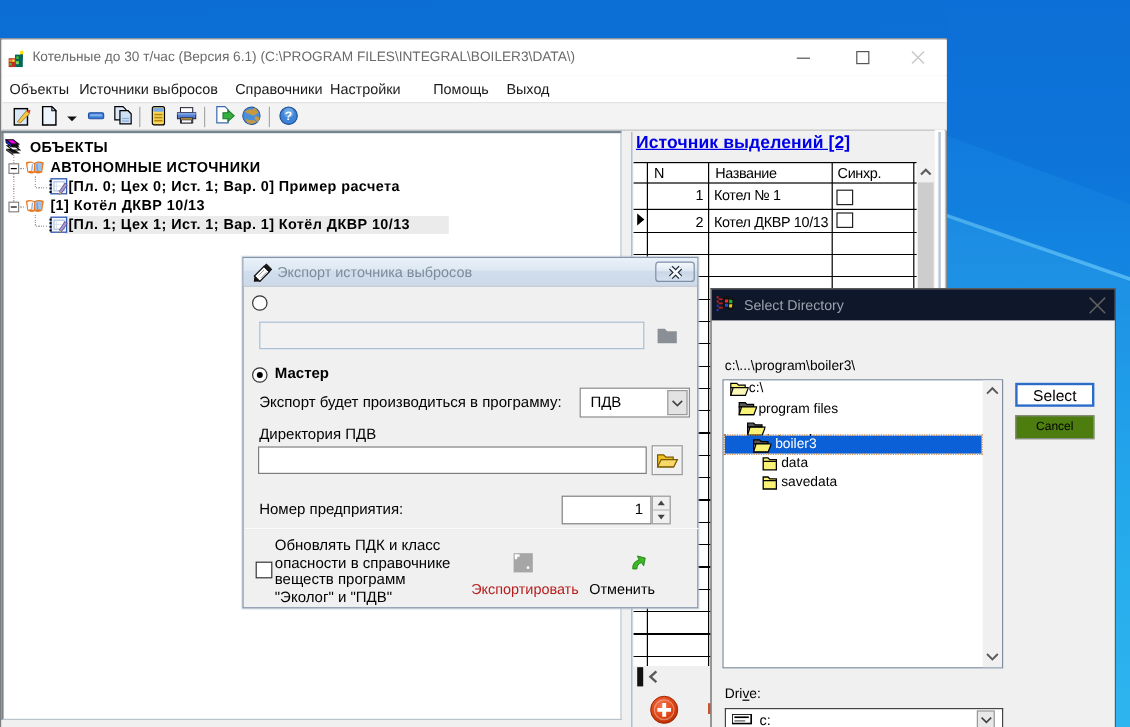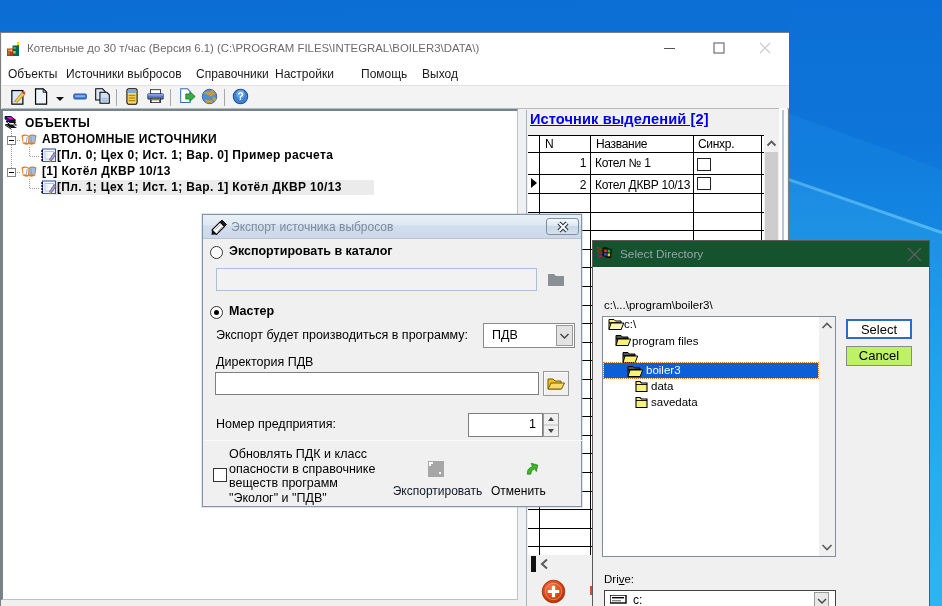--- a/index.html
+++ b/index.html
@@ -44,21 +44,21 @@
 #xd{left:202px;top:214px;width:380px;height:293px;background:#f0f0f0;border:1px solid #8494ab;box-shadow:0 0 0 1px rgba(160,180,200,.35);z-index:10}
 #xdtitle{position:absolute;left:0;top:0;width:100%;height:24px;background:linear-gradient(180deg,#e9f1f8 0%,#dde8f3 45%,#d0deed 46%,#cdd9e9 100%);border-bottom:1px solid #b8c4d2}
 #xdtitle .t{position:absolute;left:28px;top:5px;font-size:12px;color:#7e8b99}
 #xdclose{position:absolute;left:343px;top:3px;width:33px;height:17px;border:1px solid #7f90a6;border-radius:3px;background:linear-gradient(180deg,#f4f8fb,#dde7f2 45%,#c9d6e6 50%,#d6e1ee);}
 .xlab{position:absolute;font-size:12.5px;color:#000;white-space:pre}
 .xlabB{position:absolute;font-size:12.5px;font-weight:bold;color:#000;white-space:pre}
 .radio{position:absolute;width:13px;height:13px;border-radius:50%;border:1px solid #333;background:#fff}
 .xinput{position:absolute;background:#fff;border:1px solid #888}
 
 #sd{left:592px;top:240px;width:338px;height:366px;background:#f0f0f0;border:1px solid #5a5a5a;border-bottom:none;z-index:20}
-#sdtitle{position:absolute;left:0;top:0;width:100%;height:26px;background:#14532d}
+#sdtitle{position:absolute;left:0;top:0;width:100%;height:26px;background:#0f172a}
 #sdtitle .t{position:absolute;left:27px;top:6px;font-size:11.8px;color:#9aa2ac}
 .sitem{position:absolute;font-size:11.5px;color:#000;white-space:pre}
 </style></head>
 <body>
 <div class="abs" id="desk"></div>
 <div class="abs" id="beam1"></div>
 <div class="abs" id="beam2">
   <div style="position:absolute;left:0;top:0;width:153px;height:606px;clip-path:polygon(0px 113px,153px 170px,153px 606px,0px 606px);background:rgba(45,165,240,.16)"></div>
   <div style="position:absolute;left:-6px;top:176px;width:170px;height:2.5px;background:linear-gradient(90deg,rgba(150,225,255,.4),rgba(130,220,255,.55));transform:rotate(19.1deg);transform-origin:0 0"></div>
   <div style="position:absolute;left:0;top:0;width:153px;height:606px;clip-path:polygon(0px 179px,153px 233px,153px 606px,0px 606px);background:rgba(90,205,250,.15)"></div>
@@ -279,21 +279,20 @@
       <path d="M9 3 L11 1 L15.5 5.5 L13.5 7.5 Z" fill="#1a1a1a" stroke="#000" stroke-width=".8"></path>
       <path d="M4.5 10.5 L9 6 M6.5 12.5 L11 8" stroke="#999" stroke-width=".8"></path>
     </svg>
     <div class="t">Экспорт источника выбросов</div>
     <div id="xdclose"><svg width="33" height="17">
           <path d="M12 4 L20 12 M20 4 L12 12" stroke="#1d2c3c" stroke-width="4.2"></path>
           <path d="M12 4 L20 12 M20 4 L12 12" stroke="#f8fafc" stroke-width="2.2"></path>
         </svg></div>
   </div>
   <div class="radio" style="left:7px;top:31px"></div>
-  <div class="xlabB" style="left:26px;top:29px">Экспортировать в каталог</div>
   <div class="xinput" style="left:13px;top:53px;width:321px;height:23px;background:#f2f2f2;border:1px solid #a8c0d8"></div>
   <svg class="abs" style="left:344px;top:57px" width="18" height="15" viewBox="0 0 18 15">
       <path d="M1 2 L7 2 L9 4 L17 4 L17 14 L1 14 Z" fill="#8a8f96"></path>
     </svg>
   <div class="radio" style="left:7px;top:91px"></div>
   <div class="abs" style="left:11px;top:95px;width:5px;height:5px;border-radius:50%;background:#000"></div>
   <div class="xlabB" style="left:26px;top:89px">Мастер</div>
   <div class="xlab" style="left:13px;top:113px">Экспорт будет производиться в программу:</div>
   <div class="xinput" style="left:280px;top:108px;width:92px;height:25px;border:1px solid #8a8a8a"></div>
   <div class="xlab" style="left:289px;top:113px">ПДВ</div>
@@ -318,21 +317,21 @@
       </svg>
   </div>
   <div class="abs" style="left:1px;top:225px;width:378px;height:1px;background:#cdcdcd;border-bottom:1px solid #fbfbfb"></div>
   <div class="abs" style="left:10px;top:253px;width:14px;height:14px;background:#fff;border:1px solid #333"></div>
   <div class="xlab" style="left:26px;top:232px;line-height:14.6px">Обновлять ПДК и класс<br>опасности в справочнике<br>веществ программ<br>"Эколог" и "ПДВ"</div>
   <div class="abs" style="left:225px;top:246px;width:16px;height:16px;background:#a6a6a6">
       <div style="position:absolute;left:1px;top:1px;width:4px;height:1.5px;background:#fff"></div>
       <div style="position:absolute;left:1px;top:1px;width:1.5px;height:4px;background:#fff"></div>
       <div style="position:absolute;right:3px;bottom:3px;width:2px;height:2px;background:#fff"></div>
     </div>
-  <div class="xlab" style="left:187px;top:269px;width:95px;text-align:center;color:#0f172a;font-size:12px">Экспортировать</div>
+  <div class="xlab" style="left:187px;top:269px;width:95px;text-align:center;color:#b91c1c;font-size:12px">Экспортировать</div>
   <svg class="abs" style="left:323px;top:247px" width="13" height="13" viewBox="0 0 15 15">
       <path d="M1.5 14 Q1 7 7.5 5.5 L6 1.5 L13.5 3.5 L12 11 L9.8 7.8 Q5.5 9.5 5.5 14 Z" fill="#3cb824" stroke="#187a0e" stroke-width=".8"></path>
     </svg>
   <div class="xlab" style="left:288px;top:269px;width:82px;font-size:12px">Отменить</div>
 </div>
 <div class="abs" id="sd">
   <div id="sdtitle">
     <svg style="position:absolute;left:4px;top:5px" width="16" height="15" viewBox="0 0 18 17">
       <rect x="0" y="1" width="2" height="2" fill="#d02020"></rect>
         <rect x="0" y="5" width="2" height="2" fill="#d02020"></rect>
@@ -389,21 +388,21 @@
   <div class="sitem" style="left:58px;top:155px">savedata</div>
   <div class="abs" style="left:226px;top:76px;width:16px;height:239px;background:#f0f0f0">
     <svg style="position:absolute;left:0;top:2px" width="16" height="14">
         <path d="M3.5 9 L8 4.5 L12.5 9" fill="none" stroke="#5a5a5a" stroke-width="1.6"></path>
       </svg>
     <svg style="position:absolute;left:0;bottom:2px" width="16" height="14">
         <path d="M3.5 5 L8 9.5 L12.5 5" fill="none" stroke="#5a5a5a" stroke-width="1.6"></path>
       </svg>
   </div>
   <div class="abs" style="left:253px;top:78px;width:66px;height:20px;background:#fff;border:2px solid #2a6cc8;font-size:13px;text-align:center;line-height:17px">Select</div>
-  <div class="abs" style="left:253px;top:105px;width:66px;height:20px;background:#bef264;border:1px solid #8a8a8a;font-size:13px;text-align:center;line-height:18px">Cancel</div>
+  <div class="abs" style="left:253px;top:105px;width:66px;height:20px;background:#4d7c0f;border:1px solid #8a8a8a;font-size:10px;text-align:center;line-height:18px">Cancel</div>
   <div class="sitem" style="left:11px;top:332px">Dri<u>v</u>e:</div>
   <div class="abs" style="left:11px;top:349px;width:232px;height:17px;background:#fff;border:1px solid #444;border-bottom:none">
     <svg style="position:absolute;left:5px;top:4px" width="17" height="9">
         <rect x="0" y="0" width="16" height="8" fill="#fff" stroke="#000" stroke-width="1.4"></rect>
         <rect x="2" y="2" width="12" height="1.4" fill="#000"></rect>
         <rect x="2" y="5" width="9" height="1.4" fill="#888"></rect>
       </svg>
     <div style="position:absolute;left:28px;top:2px;font-size:12px">c:</div>
     <div style="position:absolute;left:209px;top:1px;width:15px;height:15px;background:#e8e8e8;border:1px solid #999"><svg width="14" height="13">
           <path d="M3 5 L7 9 L11 5" fill="none" stroke="#444" stroke-width="1.4"></path>

